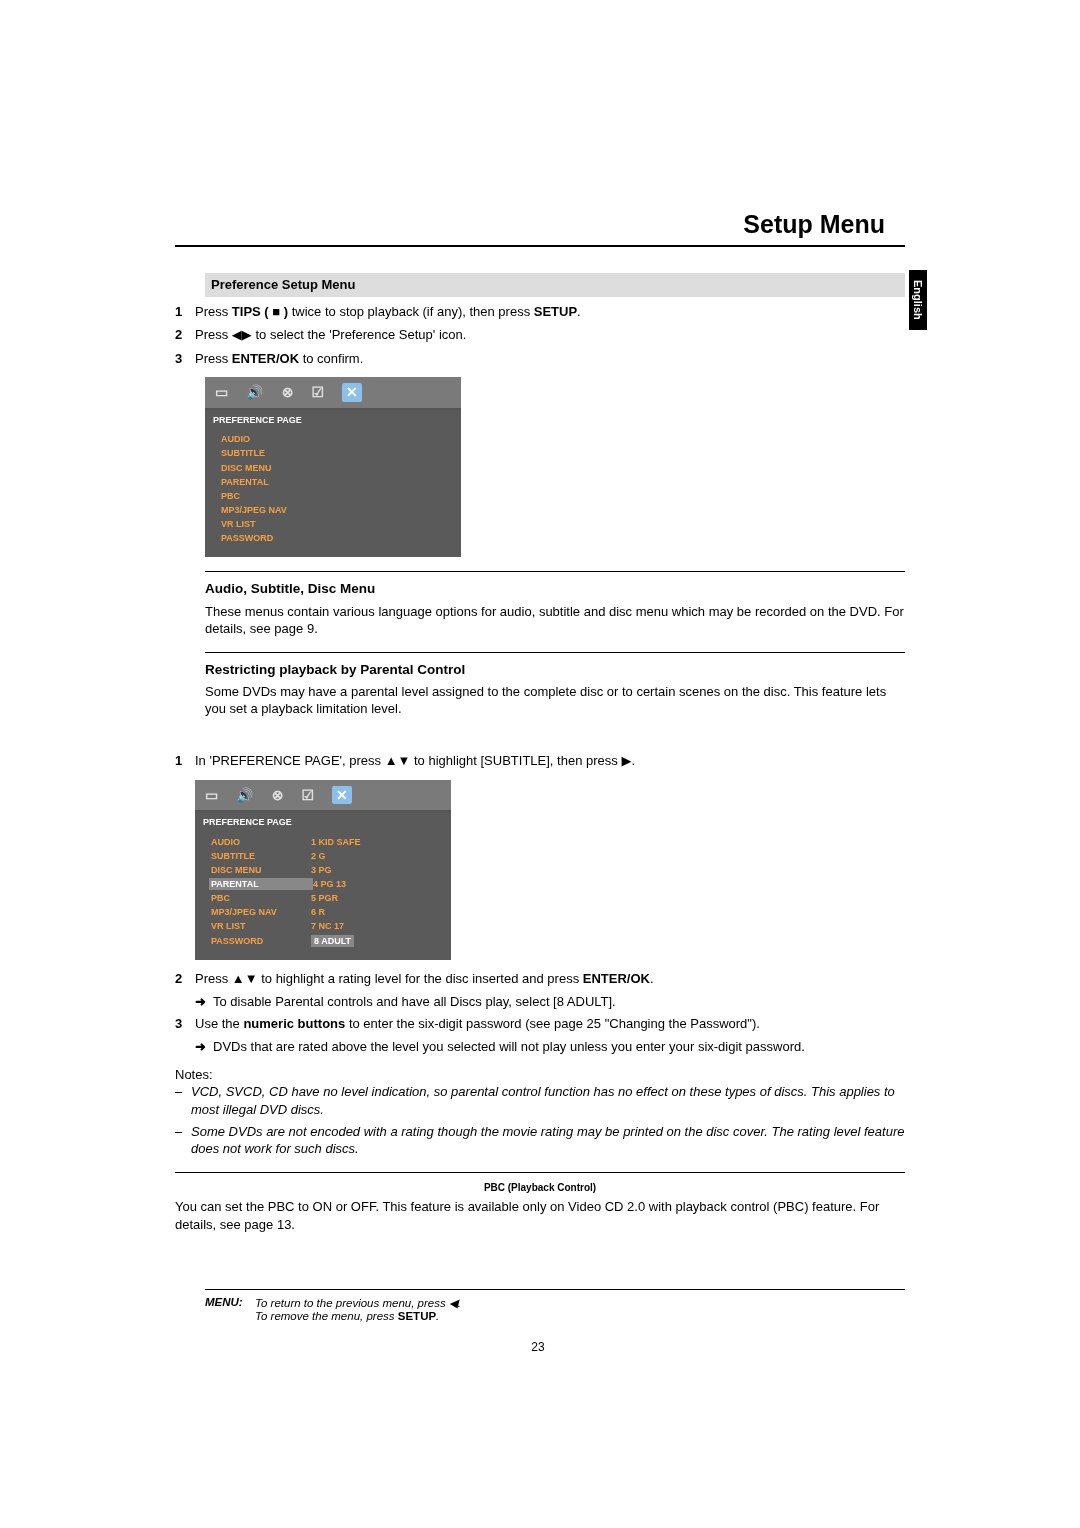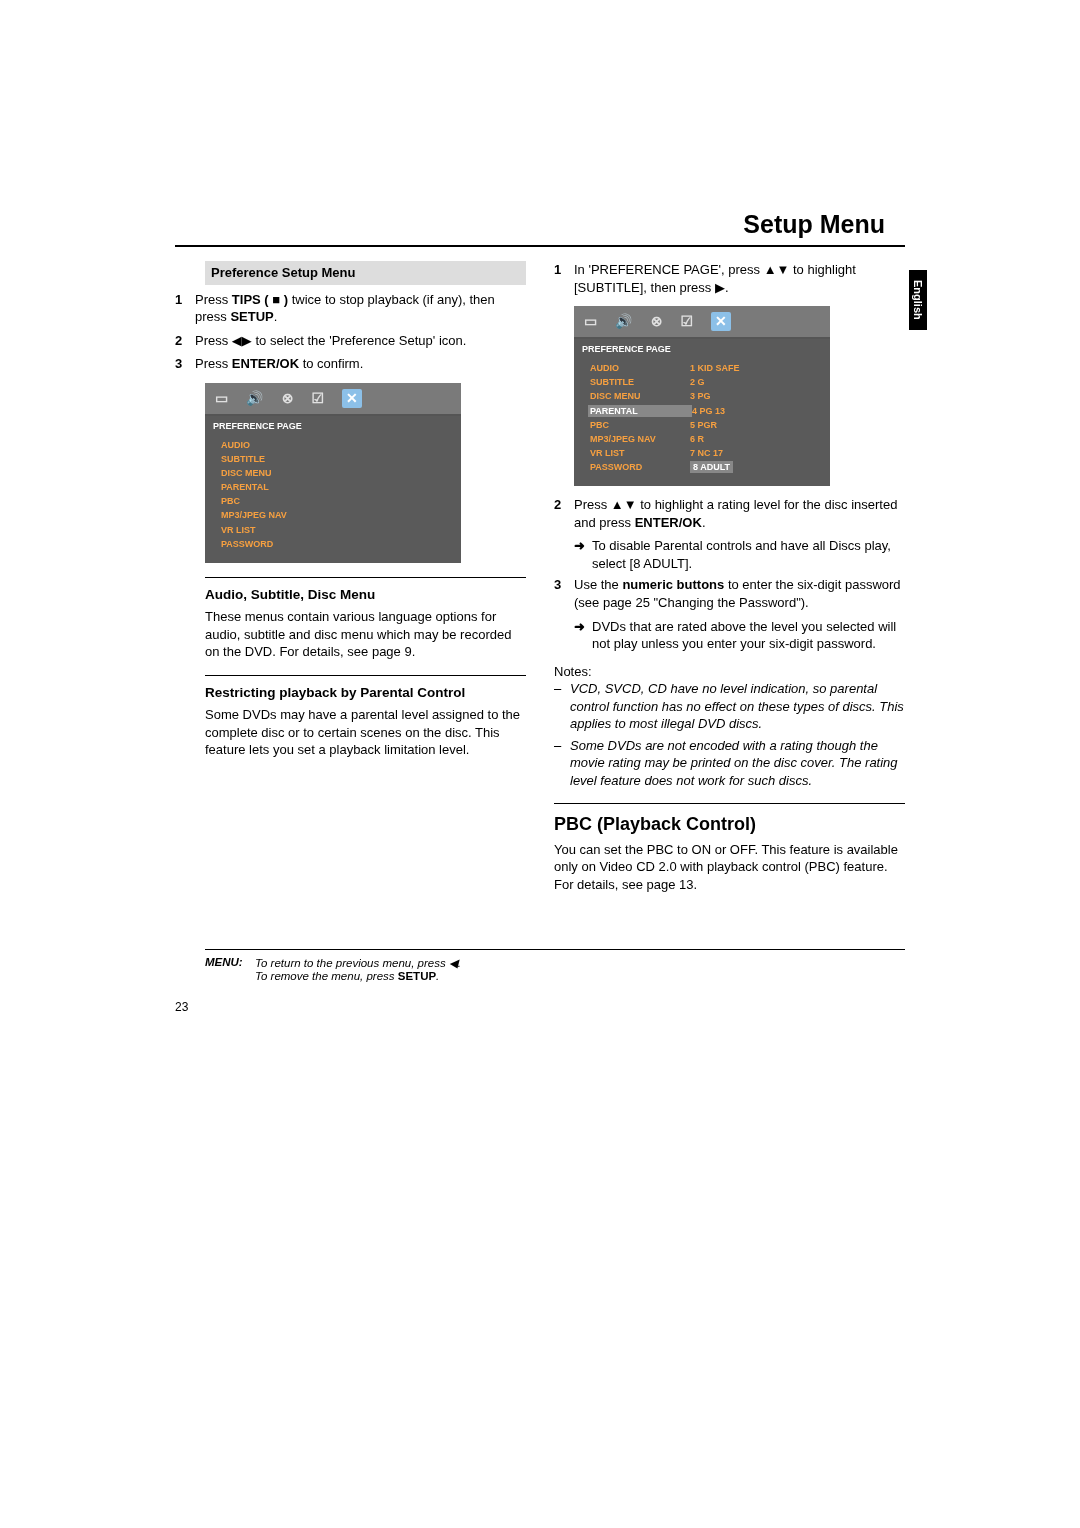--- a/index.html
+++ b/index.html
@@ -34,21 +34,22 @@
     color: #fff;
     font-size: 11px;
     font-weight: bold;
     padding: 10px 3px;
     writing-mode: vertical-rl;
     text-orientation: mixed;
   }
   .columns {
     display: flex;
     gap: 28px;
-    margin-top: 14px;
+    margin-top: 26px;
+    flex-direction: column;
   }
   .col {
     flex: 1;
     font-size: 13px;
     line-height: 1.35;
   }
   .section-header {
     background: #ddd;
     font-weight: bold;
     font-size: 13px;
@@ -144,22 +145,23 @@
     border-top: 1px solid #000;
     margin: 14px 0 8px 0;
   }
   .subhead {
     font-weight: bold;
     font-size: 13.5px;
     margin: 0 0 4px 30px;
   }
   .subhead-full {
     font-weight: bold;
-    font-size: 18px;
+    font-size: 10px;
     margin: 0 0 4px 0;
+    text-align: center;
   }
   .para {
     margin: 0 0 6px 30px;
   }
   .para-full {
     margin: 0 0 6px 0;
   }
   .notes-title {
     margin-top: 10px;
   }
@@ -187,21 +189,21 @@
     margin-left: 30px;
     display: flex;
   }
   .tips-label {
     font-weight: bold;
     font-style: italic;
     width: 50px;
     flex-shrink: 0;
   }
   .pagenum {
-    text-align: left;
+    text-align: center;
     font-size: 12px;
     margin-top: 18px;
     padding-right: 4px;
   }
   .b { font-weight: bold; }
 </style>
 </head>
 <body>
 
 <div class="page">

